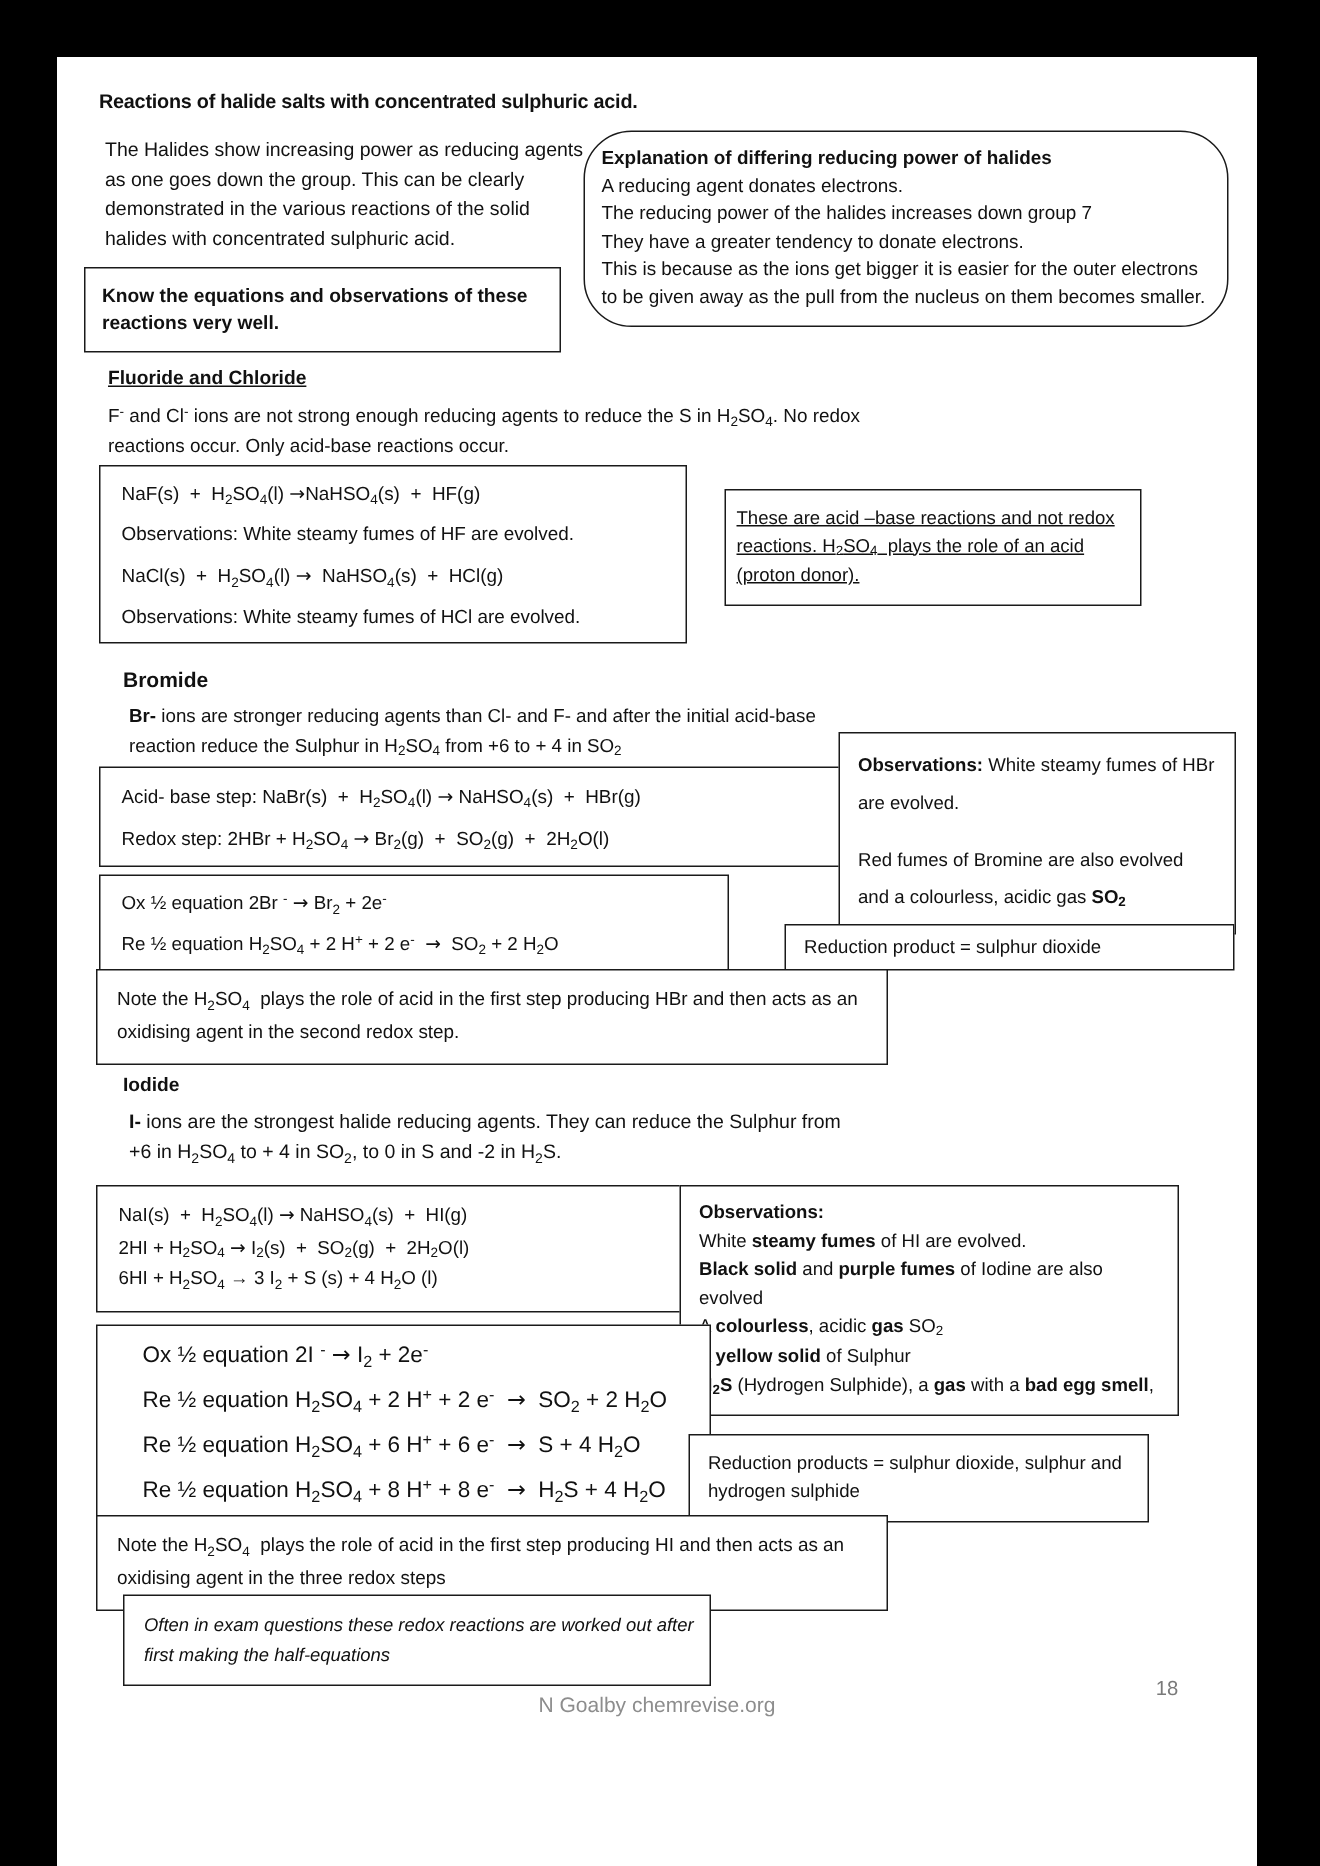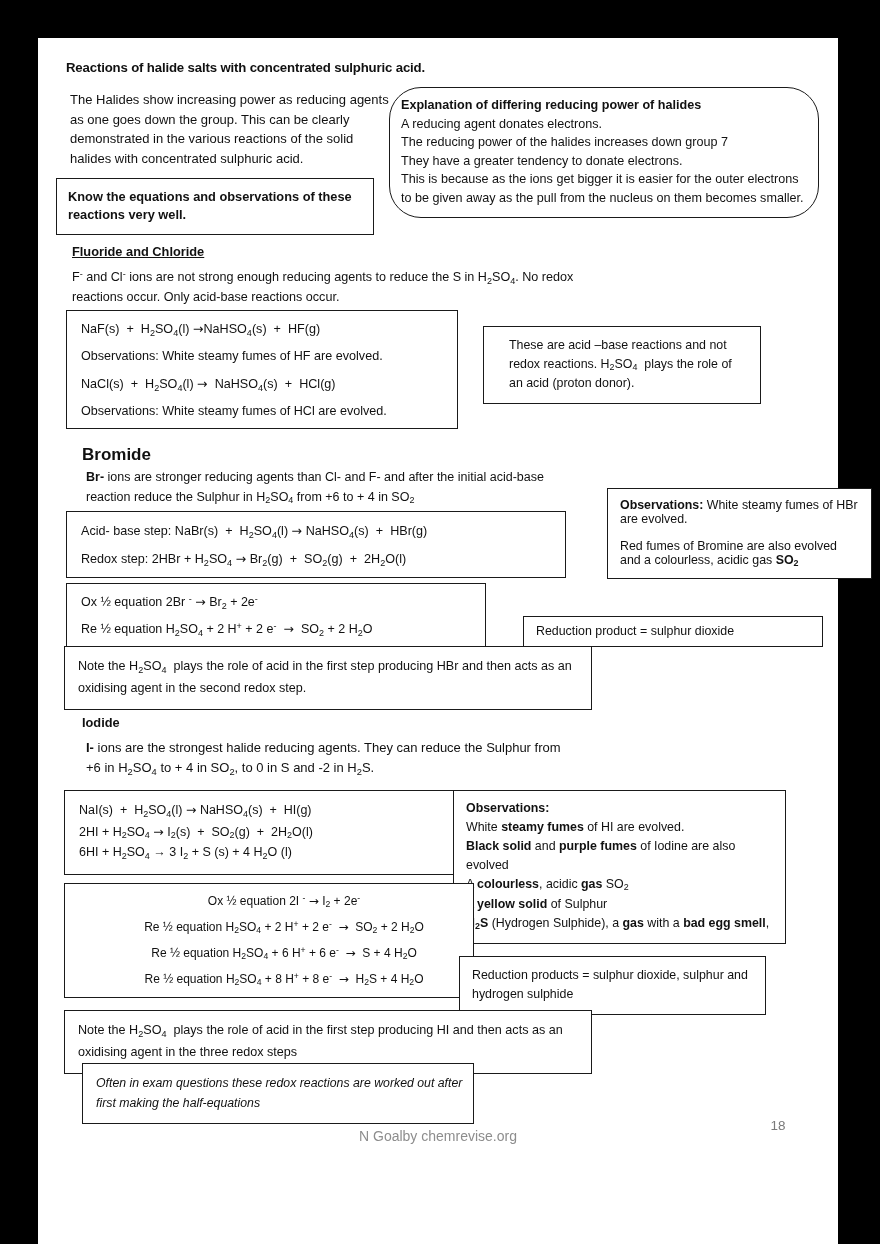--- a/index.html
+++ b/index.html
@@ -52,34 +52,34 @@
   }
   #h-fc { left: 34px; top: 206px; font-size: 12.8px; font-weight: bold; text-decoration: underline; }
   #p-fc { left: 34px; top: 230px; width: 540px; font-size: 12.6px; line-height: 19px; }
   #fc-box {
     left: 28px; top: 272px; width: 392px; padding: 10px 0 10px 14px;
     font-size: 12.6px;
   }
   #fc-box .line { margin-bottom: 13px; }
   #fc-box .line:last-child { margin-bottom: 0; }
   #acid-note {
-    left: 445px; top: 288px; width: 278px; padding: 9px 12px 10px 25px;
-    font-size: 12.4px; line-height: 18.5px;
-  }
-  #h-br { left: 44px; top: 407px; font-size: 17px; font-weight: bold; }
+    left: 445px; top: 288px; width: 278px; padding: 9px 12px 10px 7px;
+    font-size: 12.4px; line-height: 18.5px; text-decoration: underline;
+  }
+  #h-br { left: 44px; top: 407px; font-size: 14px; font-weight: bold; }
   #p-br { left: 48px; top: 430px; width: 500px; font-size: 12.5px; line-height: 19.5px; }
   #br-box {
     left: 28px; top: 473px; width: 500px; padding: 11px 0 11px 14px;
     font-size: 12.6px;
   }
   #br-box .line { margin-bottom: 13px; }
   #br-box .line:last-child { margin-bottom: 0; }
   #br-obs {
     left: 521px; top: 450px; width: 265px; padding: 9px 10px 10px 12px;
-    font-size: 12.4px; line-height: 14px; margin-left: 48px;
+    font-size: 12.4px; line-height: 25px;
   }
   #br-obs .p2 { margin-top: 13px; }
   #br-half {
     left: 28px; top: 545px; width: 420px; padding: 10px 0 11px 14px;
     font-size: 12.5px;
   }
   #br-half .line { margin-bottom: 12px; }
   #br-half .line:last-child { margin-bottom: 0; }
   #red-prod1 {
     left: 485px; top: 578px; width: 300px; padding: 7px 0 8px 12px;
@@ -94,22 +94,21 @@
   #io-box {
     left: 26px; top: 752px; width: 395px; padding: 9px 0 10px 14px;
     font-size: 12.5px; line-height: 19.5px;
   }
   #io-obs {
     left: 415px; top: 752px; width: 333px; padding: 8px 10px 9px 12px;
     font-size: 12.4px; line-height: 19px;
   }
   #io-half {
     left: 26px; top: 845px; width: 410px; padding: 10px 0 11px 30px;
-    font-size: 12px;
-    text-align: center;
+    font-size: 15px;
   }
   #io-half .line { margin-bottom: 12px; }
   #io-half .line:last-child { margin-bottom: 0; }
   #red-prod2 {
     left: 421px; top: 918px; width: 307px; padding: 9px 10px 10px 12px;
     font-size: 12.4px; line-height: 19px;
   }
   #io-note {
     left: 26px; top: 972px; width: 528px; padding: 9px 0 10px 13px;
     font-size: 12.6px; line-height: 21px;

